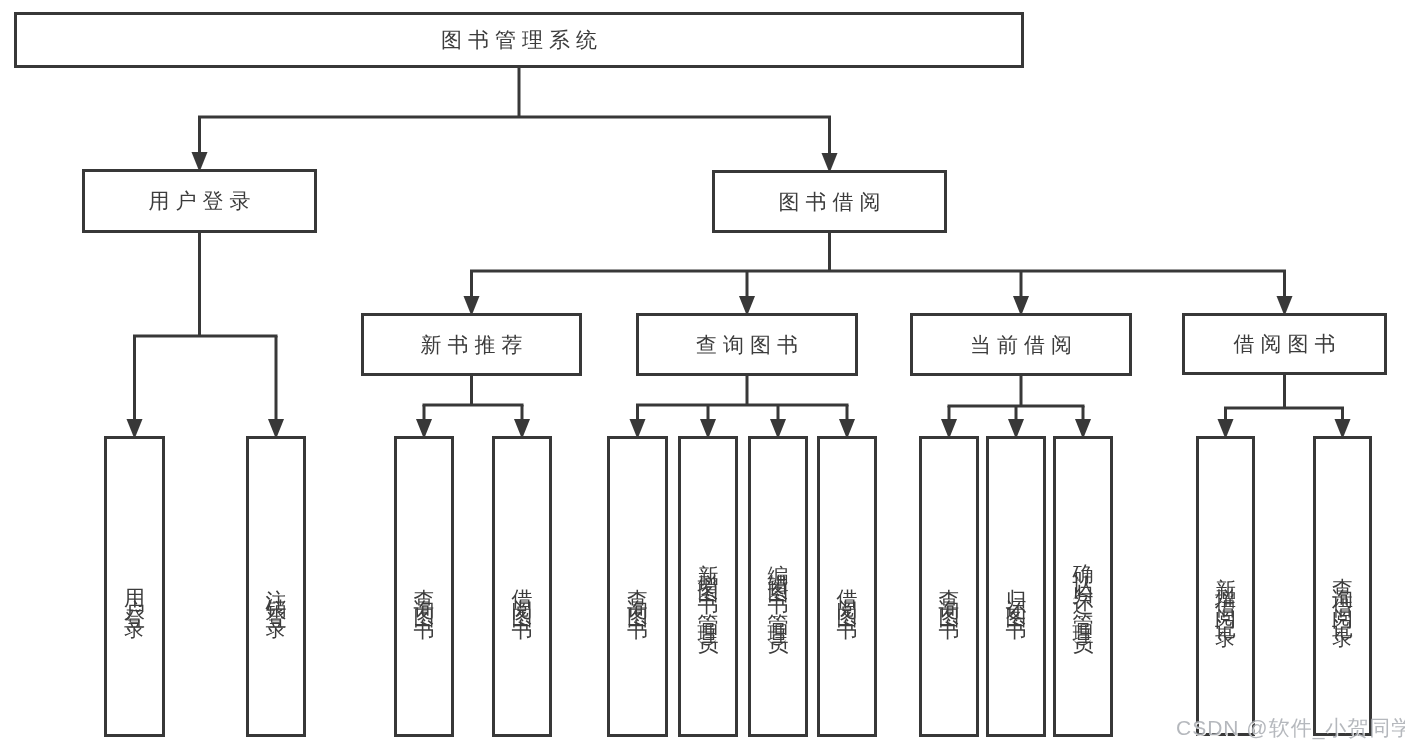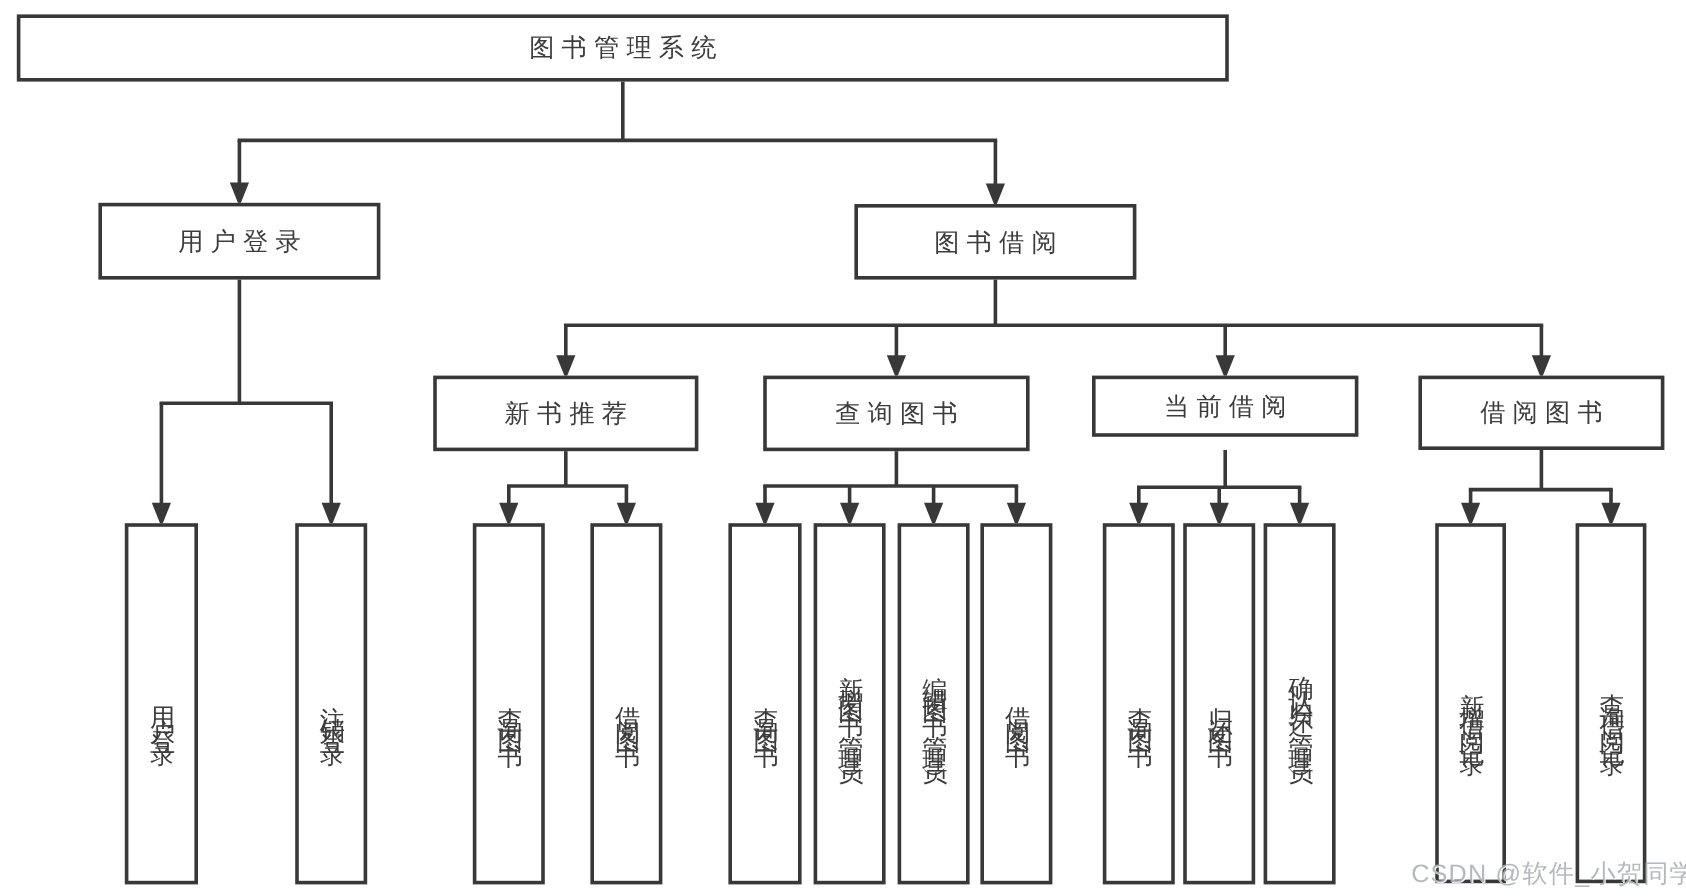--- a/index.html
+++ b/index.html
@@ -151,21 +151,21 @@
     </div>
     <div class="node vertical" style="left: 678px; top: 436px; width: 60px; height: 301px; border-color: rgb(56, 56, 56);">
       <span class="node-label" style="color: rgb(60, 60, 60);">新增图书（管理员）</span>
     </div>
     <div class="node vertical" style="left: 748px; top: 436px; width: 60px; height: 301px; border-color: rgb(56, 56, 56);">
       <span class="node-label" style="color: rgb(60, 60, 60);">编辑图书（管理员）</span>
     </div>
     <div class="node vertical" style="left: 817px; top: 436px; width: 60px; height: 301px; border-color: rgb(56, 56, 56);">
       <span class="node-label" style="color: rgb(60, 60, 60);">借阅图书</span>
     </div>
-    <div class="node" style="left: 910px; top: 313px; width: 222px; height: 51px; border-color: rgb(56, 56, 56);">
+    <div class="node" style="left: 910px; top: 313px; width: 222px; height: 63px; border-color: rgb(56, 56, 56);">
       <span class="node-label" style="color: rgb(60, 60, 60);">当前借阅</span>
     </div>
     <div class="node vertical" style="left: 919px; top: 436px; width: 60px; height: 301px; border-color: rgb(56, 56, 56);">
       <span class="node-label" style="color: rgb(60, 60, 60);">查询图书</span>
     </div>
     <div class="node vertical" style="left: 986px; top: 436px; width: 60px; height: 301px; border-color: rgb(56, 56, 56);">
       <span class="node-label" style="color: rgb(60, 60, 60);">归还图书</span>
     </div>
     <div class="node vertical" style="left: 1053px; top: 436px; width: 60px; height: 301px; border-color: rgb(56, 56, 56);">
       <span class="node-label" style="color: rgb(60, 60, 60);">确认归还（管理员）</span>

